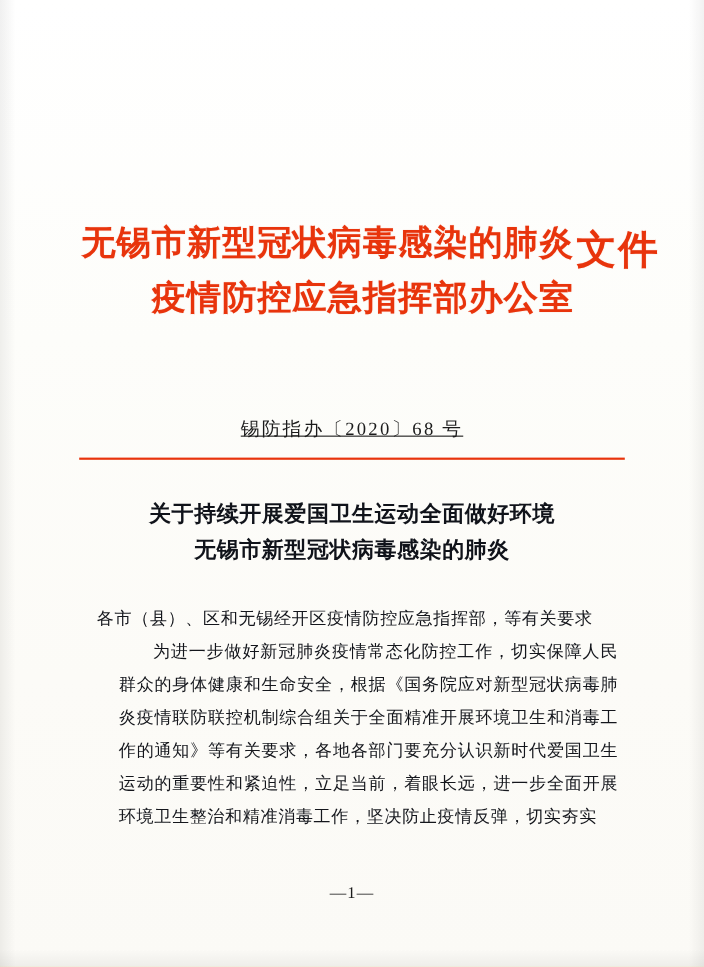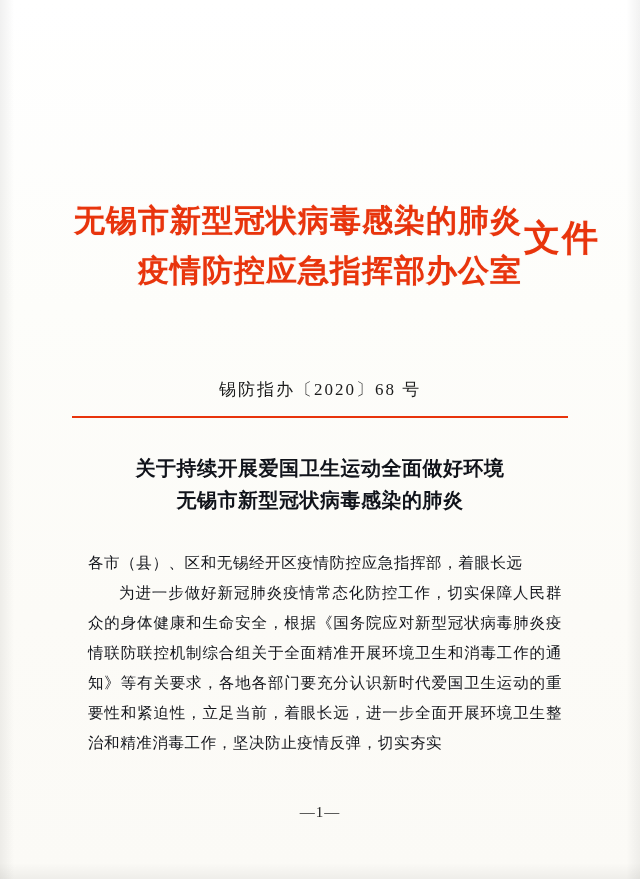--- a/index.html
+++ b/index.html
@@ -49,38 +49,39 @@
     line-height: 50px;
     letter-spacing: 1px;
     white-space: nowrap;
     text-shadow: 0 0 1px rgba(232,52,12,0.35);
   }
   .red-title.line1 { padding-right: 44px; }
   .red-title.line2 { padding-right: 44px; text-align: right; }
   .wenjian {
     position: absolute;
     right: -24px;
-    top: 22px;
+    top: 11px;
     color: #e8340c;
     font-weight: bold;
     font-size: 36px;
     line-height: 40px;
     letter-spacing: 2px;
     text-shadow: 0 0 1px rgba(232,52,12,0.35);
   }
   .doc-number {
     position: absolute;
     left: 0;
     right: 0;
     top: 378px;
     text-align: center;
     color: #1b1b1b;
     font-size: 17px;
     letter-spacing: 2px;
     font-family: "Liberation Serif", "DejaVu Serif", serif;
+    text-decoration: underline;
   }
   .red-rule {
     position: absolute;
     left: 72px;
     right: 72px;
     top: 416px;
     height: 2px;
     background: #e8340c;
   }
   .subject {
@@ -104,20 +105,21 @@
     font-size: 15.5px;
     line-height: 30px;
     letter-spacing: 0.6px;
     text-align: justify;
   }
   .body-text p {
     margin: 0;
   }
   .body-text p.indent {
     text-indent: 2em;
+    margin-left: 20px;
   }
   .page-number {
     position: absolute;
     left: 0;
     right: 0;
     bottom: 58px;
     text-align: center;
     color: #1b1b1b;
     font-size: 15px;
     letter-spacing: 1px;
@@ -158,21 +160,21 @@
   <div class="doc-number">锡防指办〔2020〕68 号</div>
 
   <div class="red-rule"></div>
 
   <div class="subject">
     <div>关于持续开展爱国卫生运动全面做好环境</div>
     <div>无锡市新型冠状病毒感染的肺炎</div>
   </div>
 
   <div class="body-text">
-    <p>各市（县）、区和无锡经开区疫情防控应急指挥部，着眼长远</p>
+    <p>各市（县）、区和无锡经开区疫情防控应急指挥部，等有关要求</p>
     <p class="indent">为进一步做好新冠肺炎疫情常态化防控工作，切实保障人民群众的身体健康和生命安全，根据《国务院应对新型冠状病毒肺炎疫情联防联控机制综合组关于全面精准开展环境卫生和消毒工作的通知》等有关要求，各地各部门要充分认识新时代爱国卫生运动的重要性和紧迫性，立足当前，着眼长远，进一步全面开展环境卫生整治和精准消毒工作，坚决防止疫情反弹，切实夯实</p>
   </div>
 
   <div class="page-number">—1—</div>
 
   <div class="edge-shade-left"></div>
   <div class="edge-shade-right"></div>
   <div class="edge-shade-bottom"></div>
 </div>
 

